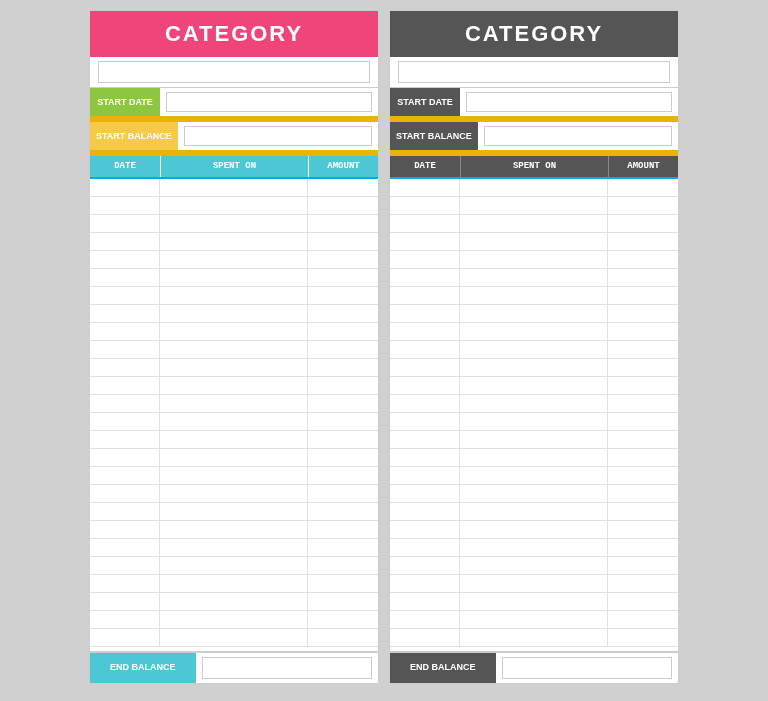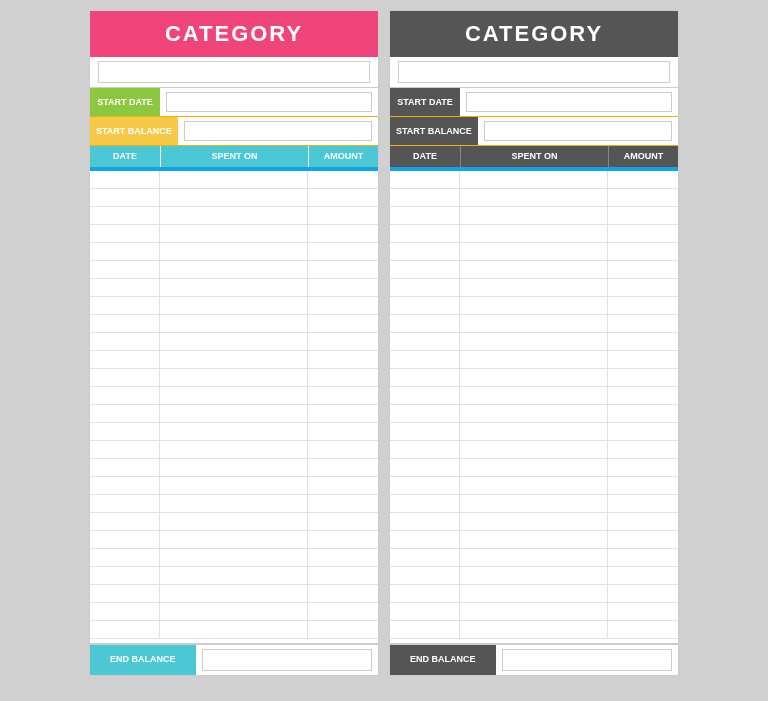--- a/index.html
+++ b/index.html
@@ -43,21 +43,21 @@
     .name-row input {
       width: 100%;
       border: 1px solid #ccc;
       height: 22px;
       font-size: 12px;
       padding: 2px 4px;
     }
 
     .info-row {
       display: flex;
-      border-bottom: 1px solid #eab308;
+      border-bottom: 6px solid #eab308;
     }
     .info-label {
       display: flex;
       align-items: center;
       justify-content: center;
       text-align: center;
       font-size: 9px;
       font-weight: 700;
       text-transform: uppercase;
       color: #fff;
@@ -77,21 +77,22 @@
     .info-input-wrap input {
       width: 100%;
       border: 1px solid #ccc;
       height: 20px;
       font-size: 11px;
       padding: 2px 4px;
     }
 
     .col-headers {
       display: flex;
-      border-bottom: 4px solid #0ea5e9;
+      border-bottom: 2px solid #0ea5e9;
+      font-family: Liberation Mono, monospace;
     }
     .col-hdr {
       text-align: center;
       font-size: 9px;
       font-weight: 700;
       text-transform: uppercase;
       color: #fff;
       padding: 5px 2px;
       line-height: 1.2;
     }

